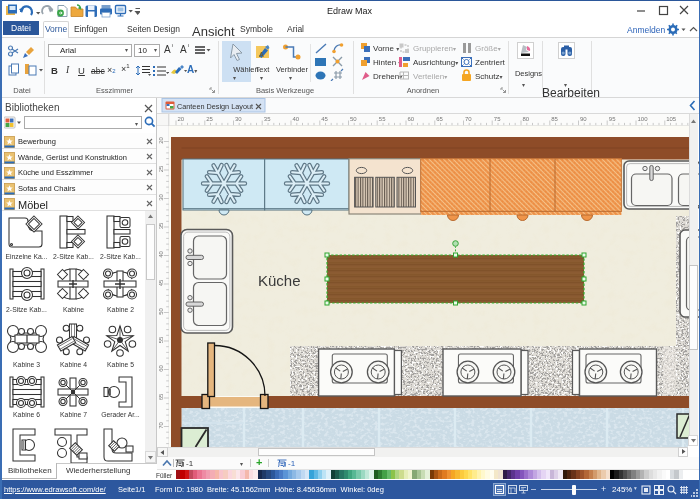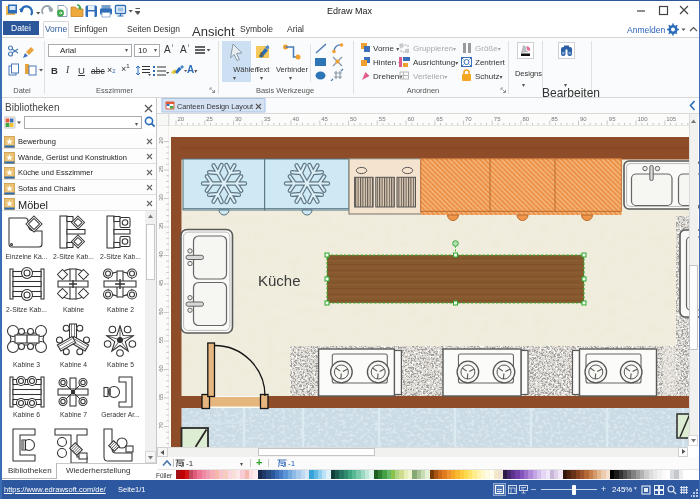--- a/index.html
+++ b/index.html
@@ -767,20 +767,21 @@
         <path d="M0.5 1 H9.5 M2.5 1 V3 M2 3 H8 V7.5 M8 3 L8 7.5 M2 3 L2 6 Q2 7.5 1 8 M3.5 4.7 H6.5 M3.5 6.5 H6.5 M7 8 L6 6.8" stroke="#2b62b8" stroke-width="0.9" fill="none"></path>
       </svg>
     </span>
 <div class="txt" style="left:288px;top:459px;font-size:8px;color:#2b62b8">-1</div>
 <div class="ab" style="left:157px;top:469px;width:543px;height:10.5px;background:#fff;border-top:1px solid #e4e4e4"></div>
 <div class="txt" style="left:156px;top:471.5px;font-size:6.5px;color:#333">Füller</div>
 <div class="ab" style="left:176px;top:470px;height:8.5px;font-size:0;white-space:nowrap"><i style="display:inline-block;width:4.3px;height:8.5px;background:#a11015"></i><i style="display:inline-block;width:4.3px;height:8.5px;background:#c00000"></i><i style="display:inline-block;width:4.3px;height:8.5px;background:#d11414"></i><i style="display:inline-block;width:4.3px;height:8.5px;background:#c2485e"></i><i style="display:inline-block;width:4.3px;height:8.5px;background:#e05c7a"></i><i style="display:inline-block;width:4.3px;height:8.5px;background:#ea7492"></i><i style="display:inline-block;width:4.3px;height:8.5px;background:#ee8aa4"></i><i style="display:inline-block;width:4.3px;height:8.5px;background:#f09cb0"></i><i style="display:inline-block;width:4.3px;height:8.5px;background:#f4adb4"></i><i style="display:inline-block;width:4.3px;height:8.5px;background:#f6b7a8"></i><i style="display:inline-block;width:4.3px;height:8.5px;background:#f8c4cc"></i><i style="display:inline-block;width:4.3px;height:8.5px;background:#f6ccc0"></i><i style="display:inline-block;width:4.3px;height:8.5px;background:#fad6de"></i><i style="display:inline-block;width:4.3px;height:8.5px;background:#f8ded4"></i><i style="display:inline-block;width:4.3px;height:8.5px;background:#fbe6ea"></i><i style="display:inline-block;width:4.3px;height:8.5px;background:#f8ccd4"></i><i style="display:inline-block;width:4.3px;height:8.5px;background:#f4b8ac"></i><i style="display:inline-block;width:4.3px;height:8.5px;background:#fadee2"></i><i style="display:inline-block;width:4.3px;height:8.5px;background:#fcecee"></i><i style="display:inline-block;width:4.3px;height:8.5px;background:#17294e"></i><i style="display:inline-block;width:4.3px;height:8.5px;background:#1f3a68"></i><i style="display:inline-block;width:4.3px;height:8.5px;background:#27497f"></i><i style="display:inline-block;width:4.3px;height:8.5px;background:#2b579a"></i><i style="display:inline-block;width:4.3px;height:8.5px;background:#3a6bb5"></i><i style="display:inline-block;width:4.3px;height:8.5px;background:#4a7cc6"></i><i style="display:inline-block;width:4.3px;height:8.5px;background:#5b94d6"></i><i style="display:inline-block;width:4.3px;height:8.5px;background:#74a9de"></i><i style="display:inline-block;width:4.3px;height:8.5px;background:#8db9e4"></i><i style="display:inline-block;width:4.3px;height:8.5px;background:#a6c9ec"></i><i style="display:inline-block;width:4.3px;height:8.5px;background:#bfd9f2"></i><i style="display:inline-block;width:4.3px;height:8.5px;background:#d4e6f7"></i><i style="display:inline-block;width:4.3px;height:8.5px;background:#36a3d9"></i><i style="display:inline-block;width:4.3px;height:8.5px;background:#5fb8e4"></i><i style="display:inline-block;width:4.3px;height:8.5px;background:#8ecfee"></i><i style="display:inline-block;width:4.3px;height:8.5px;background:#bce3f5"></i><i style="display:inline-block;width:4.3px;height:8.5px;background:#def1fa"></i><i style="display:inline-block;width:4.3px;height:8.5px;background:#123f37"></i><i style="display:inline-block;width:4.3px;height:8.5px;background:#1c5a4d"></i><i style="display:inline-block;width:4.3px;height:8.5px;background:#277563"></i><i style="display:inline-block;width:4.3px;height:8.5px;background:#2f8a6e"></i><i style="display:inline-block;width:4.3px;height:8.5px;background:#3fa57f"></i><i style="display:inline-block;width:4.3px;height:8.5px;background:#57b894"></i><i style="display:inline-block;width:4.3px;height:8.5px;background:#79c9aa"></i><i style="display:inline-block;width:4.3px;height:8.5px;background:#9cd9c2"></i><i style="display:inline-block;width:4.3px;height:8.5px;background:#c0e8d8"></i><i style="display:inline-block;width:4.3px;height:8.5px;background:#dff4ea"></i><i style="display:inline-block;width:4.3px;height:8.5px;background:#1e5e20"></i><i style="display:inline-block;width:4.3px;height:8.5px;background:#2e7d32"></i><i style="display:inline-block;width:4.3px;height:8.5px;background:#43a047"></i><i style="display:inline-block;width:4.3px;height:8.5px;background:#66bb6a"></i><i style="display:inline-block;width:4.3px;height:8.5px;background:#8bc34a"></i><i style="display:inline-block;width:4.3px;height:8.5px;background:#aed581"></i><i style="display:inline-block;width:4.3px;height:8.5px;background:#cddc8e"></i><i style="display:inline-block;width:4.3px;height:8.5px;background:#e6eeb8"></i><i style="display:inline-block;width:4.3px;height:8.5px;background:#f0f4d0"></i><i style="display:inline-block;width:4.3px;height:8.5px;background:#86a873"></i><i style="display:inline-block;width:4.3px;height:8.5px;background:#a8c494"></i><i style="display:inline-block;width:4.3px;height:8.5px;background:#c8dcb4"></i><i style="display:inline-block;width:4.3px;height:8.5px;background:#e4f0d8"></i><i style="display:inline-block;width:4.3px;height:8.5px;background:#7a3a06"></i><i style="display:inline-block;width:4.3px;height:8.5px;background:#a85412"></i><i style="display:inline-block;width:4.3px;height:8.5px;background:#c96a1a"></i><i style="display:inline-block;width:4.3px;height:8.5px;background:#e07b20"></i><i style="display:inline-block;width:4.3px;height:8.5px;background:#ef9232"></i><i style="display:inline-block;width:4.3px;height:8.5px;background:#f5a623"></i><i style="display:inline-block;width:4.3px;height:8.5px;background:#f8b830"></i><i style="display:inline-block;width:4.3px;height:8.5px;background:#fccb3e"></i><i style="display:inline-block;width:4.3px;height:8.5px;background:#ffd84e"></i><i style="display:inline-block;width:4.3px;height:8.5px;background:#ffe36a"></i><i style="display:inline-block;width:4.3px;height:8.5px;background:#ffec8c"></i><i style="display:inline-block;width:4.3px;height:8.5px;background:#fff3ae"></i><i style="display:inline-block;width:4.3px;height:8.5px;background:#fff8cc"></i><i style="display:inline-block;width:4.3px;height:8.5px;background:#fffbe2"></i><i style="display:inline-block;width:4.3px;height:8.5px;background:#fffdf0"></i><i style="display:inline-block;width:4.3px;height:8.5px;background:#f4e8c8"></i><i style="display:inline-block;width:4.3px;height:8.5px;background:#efe2d2"></i><i style="display:inline-block;width:4.3px;height:8.5px;background:#2e1a47"></i><i style="display:inline-block;width:4.3px;height:8.5px;background:#45266b"></i><i style="display:inline-block;width:4.3px;height:8.5px;background:#5c338e"></i><i style="display:inline-block;width:4.3px;height:8.5px;background:#7040a8"></i><i style="display:inline-block;width:4.3px;height:8.5px;background:#8455bc"></i><i style="display:inline-block;width:4.3px;height:8.5px;background:#9a6fcb"></i><i style="display:inline-block;width:4.3px;height:8.5px;background:#ae8ad8"></i><i style="display:inline-block;width:4.3px;height:8.5px;background:#c2a5e2"></i><i style="display:inline-block;width:4.3px;height:8.5px;background:#d4bfec"></i><i style="display:inline-block;width:4.3px;height:8.5px;background:#e5d5f4"></i><i style="display:inline-block;width:4.3px;height:8.5px;background:#f0e6fa"></i><i style="display:inline-block;width:4.3px;height:8.5px;background:#c8b6d8"></i><i style="display:inline-block;width:4.3px;height:8.5px;background:#ddd0e8"></i><i style="display:inline-block;width:4.3px;height:8.5px;background:#efe8f4"></i><i style="display:inline-block;width:4.3px;height:8.5px;background:#32180a"></i><i style="display:inline-block;width:4.3px;height:8.5px;background:#4e2410"></i><i style="display:inline-block;width:4.3px;height:8.5px;background:#683218"></i><i style="display:inline-block;width:4.3px;height:8.5px;background:#844221"></i><i style="display:inline-block;width:4.3px;height:8.5px;background:#9d532b"></i><i style="display:inline-block;width:4.3px;height:8.5px;background:#b36737"></i><i style="display:inline-block;width:4.3px;height:8.5px;background:#c47f4d"></i><i style="display:inline-block;width:4.3px;height:8.5px;background:#d29a6b"></i><i style="display:inline-block;width:4.3px;height:8.5px;background:#e0b58c"></i><i style="display:inline-block;width:4.3px;height:8.5px;background:#ebcbad"></i><i style="display:inline-block;width:4.3px;height:8.5px;background:#f4dfcd"></i><i style="display:inline-block;width:4.3px;height:8.5px;background:#000000"></i><i style="display:inline-block;width:4.3px;height:8.5px;background:#1a1a1a"></i><i style="display:inline-block;width:4.3px;height:8.5px;background:#333333"></i><i style="display:inline-block;width:4.3px;height:8.5px;background:#4d4d4d"></i><i style="display:inline-block;width:4.3px;height:8.5px;background:#666666"></i><i style="display:inline-block;width:4.3px;height:8.5px;background:#808080"></i><i style="display:inline-block;width:4.3px;height:8.5px;background:#999999"></i><i style="display:inline-block;width:4.3px;height:8.5px;background:#b3b3b3"></i><i style="display:inline-block;width:4.3px;height:8.5px;background:#cccccc"></i><i style="display:inline-block;width:4.3px;height:8.5px;background:#dddddd"></i><i style="display:inline-block;width:4.3px;height:8.5px;background:#e8e8e8"></i><i style="display:inline-block;width:4.3px;height:8.5px;background:#f2f2f2"></i><i style="display:inline-block;width:4.3px;height:8.5px;background:#fafafa"></i><i style="display:inline-block;width:4.3px;height:8.5px;background:#ffffff"></i><i style="display:inline-block;width:4.3px;height:8.5px;background:#d8dce0"></i><i style="display:inline-block;width:4.3px;height:8.5px;background:#c4c8cc"></i><i style="display:inline-block;width:4.3px;height:8.5px;background:#eceef0"></i></div>
 <div class="ab" style="left:0;top:479.5px;width:700px;height:19.5px;background:#2d579e"></div>
 <div class="txt" style="left:4px;top:485px;font-size:7.5px;color:#fff;text-decoration:underline">https://www.edrawsoft.com/de/</div>
 <div class="txt" style="left:118px;top:485px;font-size:7.5px;color:#fff">Seite1/1</div>
+<div class="txt" style="left:155px;top:485px;font-size:7.5px;color:#fff">Form ID: 1980&nbsp;&nbsp;Breite: 45.1562mm&nbsp;&nbsp;Höhe: 8.45636mm&nbsp;&nbsp;Winkel: 0deg</div>
 <div class="ab" style="left:493px;top:483px;width:13px;height:13px;background:#5077b5;border:1px solid #8aa6cf"></div>
 <svg class="ab" style="left:495px;top:485px" width="9" height="9">
       <rect x="0.5" y="0.5" width="8" height="8" fill="none" stroke="#fff" stroke-width="1"></rect>
       <path d="M2 4.5 h5 M2 6.5 h5" stroke="#fff" stroke-width="0.8"></path>
     </svg>
 <svg class="ab" style="left:508px;top:485px" width="9" height="9">
       <rect x="0.5" y="0.5" width="8" height="8" fill="none" stroke="#cdd9ea" stroke-width="1"></rect>
       <path d="M3 3 h4 v4 M0.5 3 H3 V8" stroke="#cdd9ea" stroke-width="0.8" fill="none"></path>
     </svg>
 <svg class="ab" style="left:519px;top:485px" width="9" height="9">

